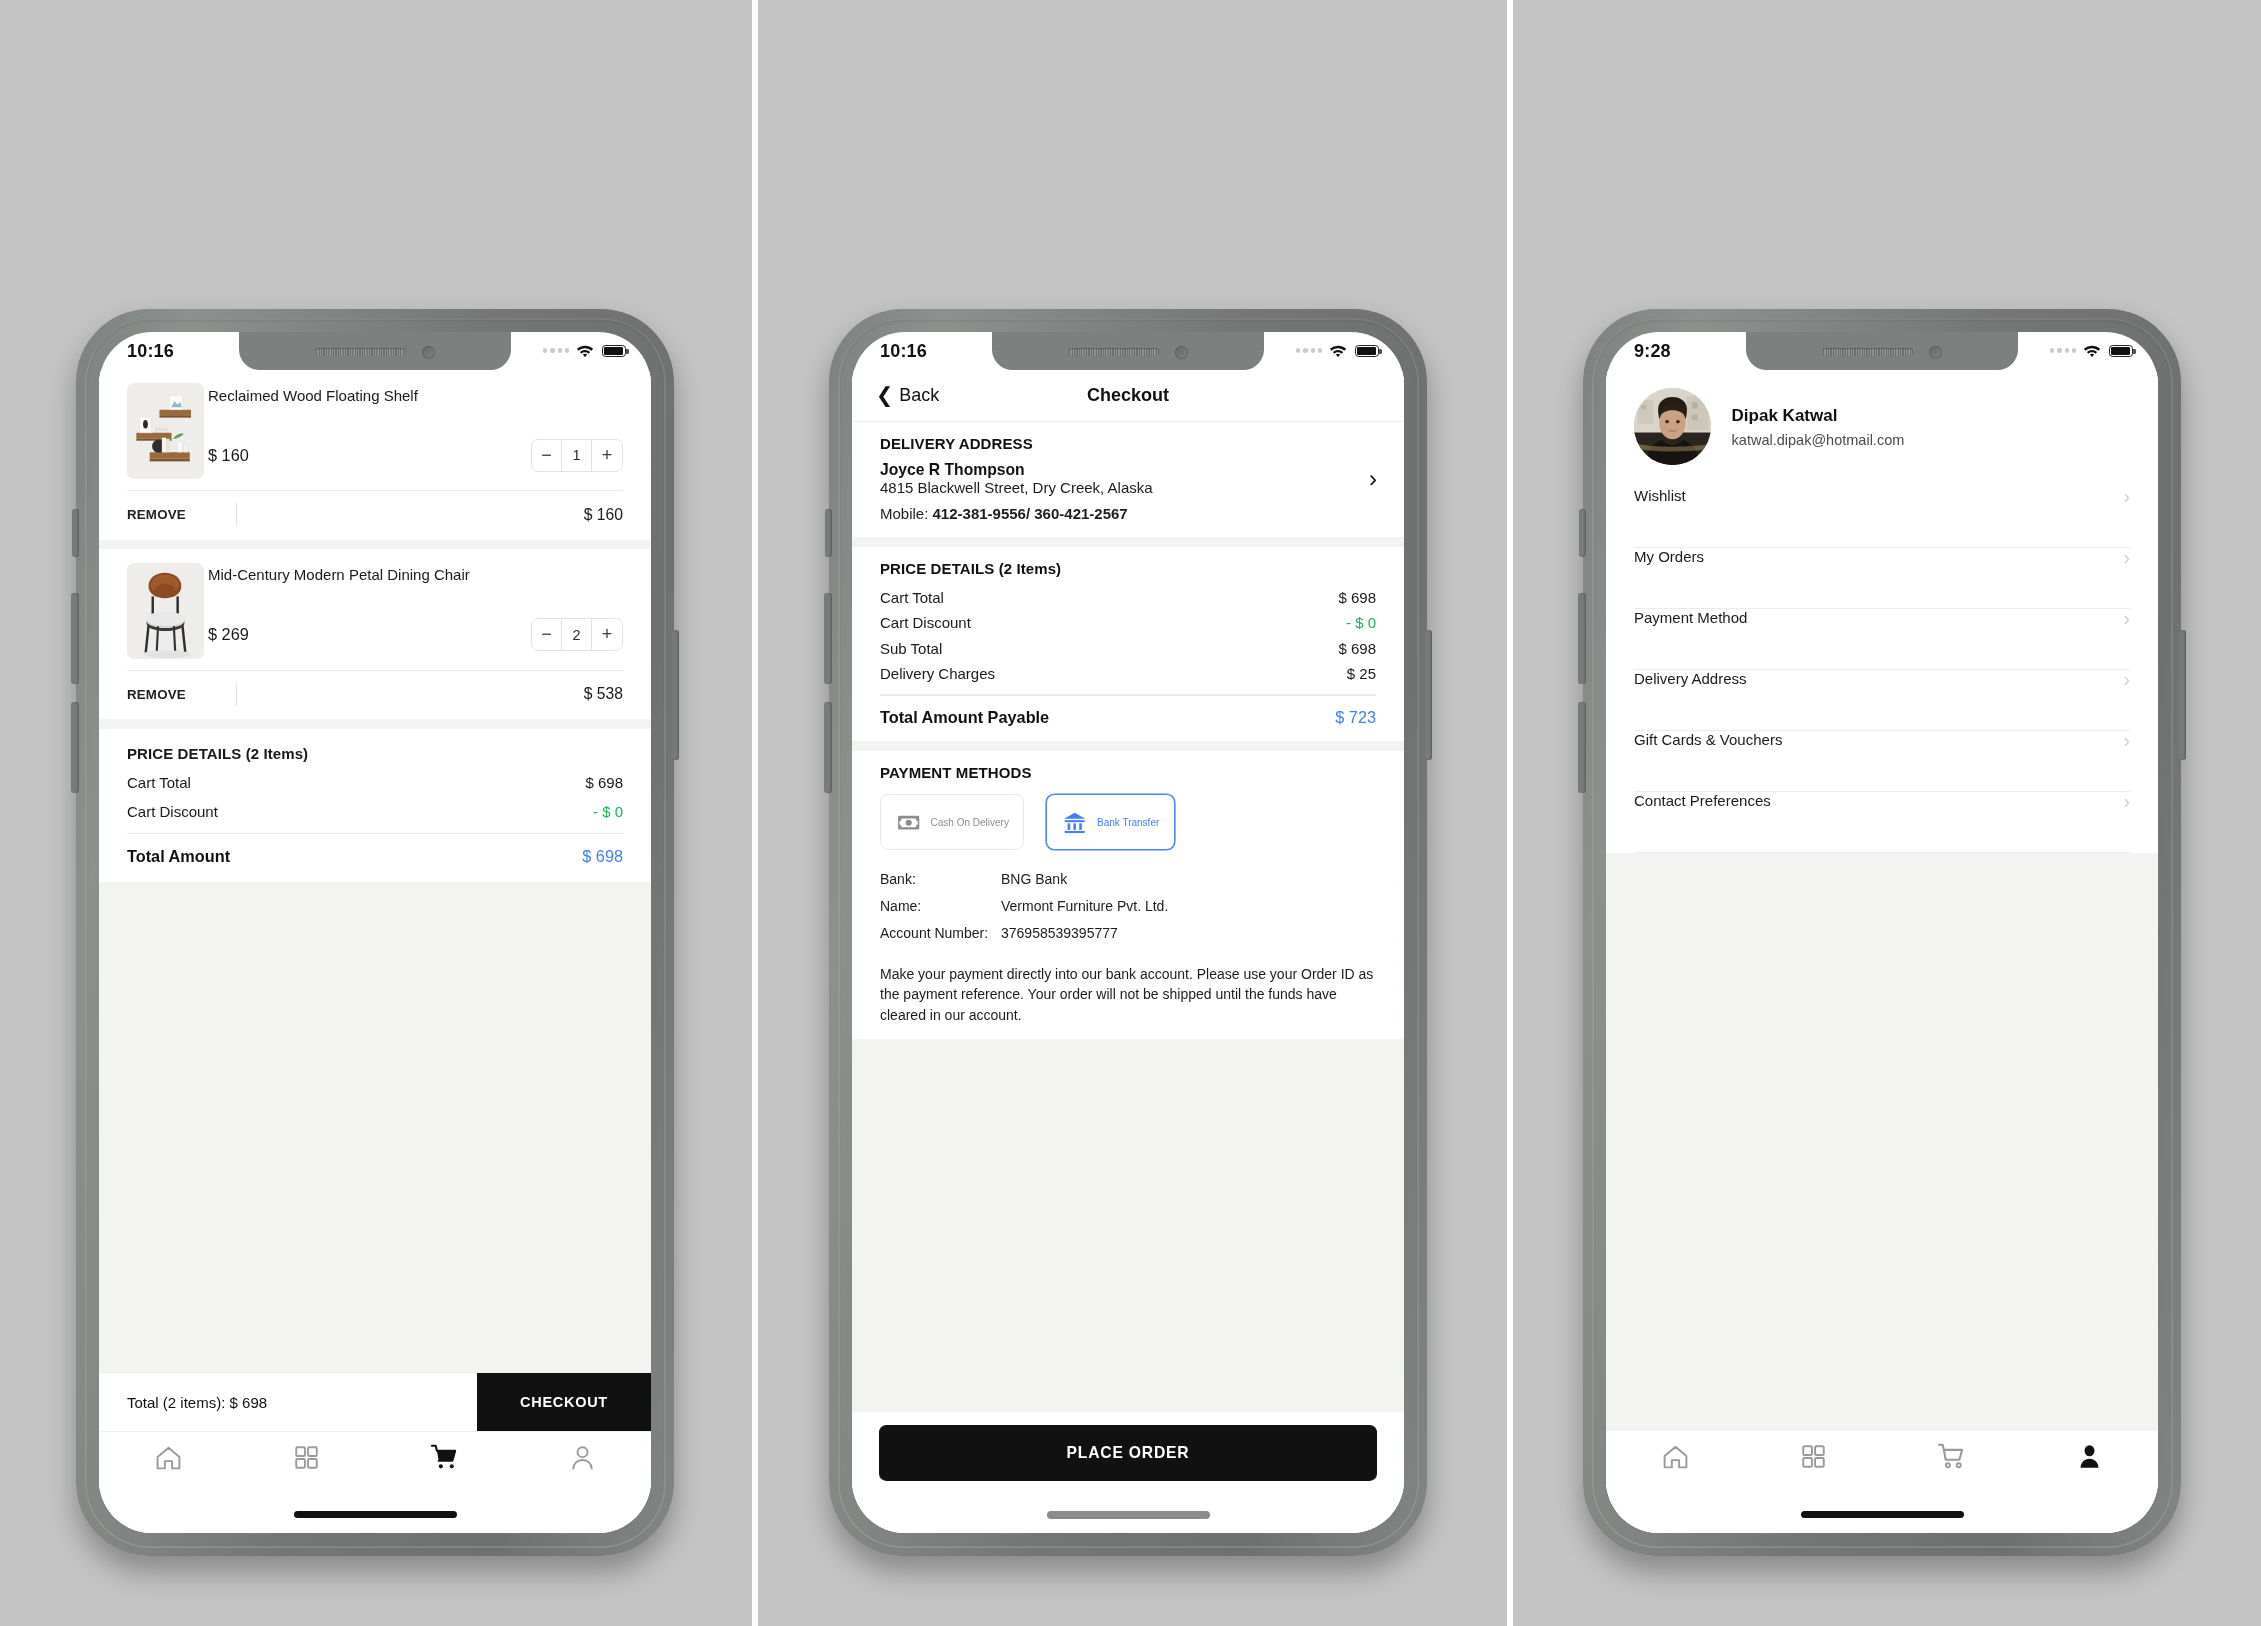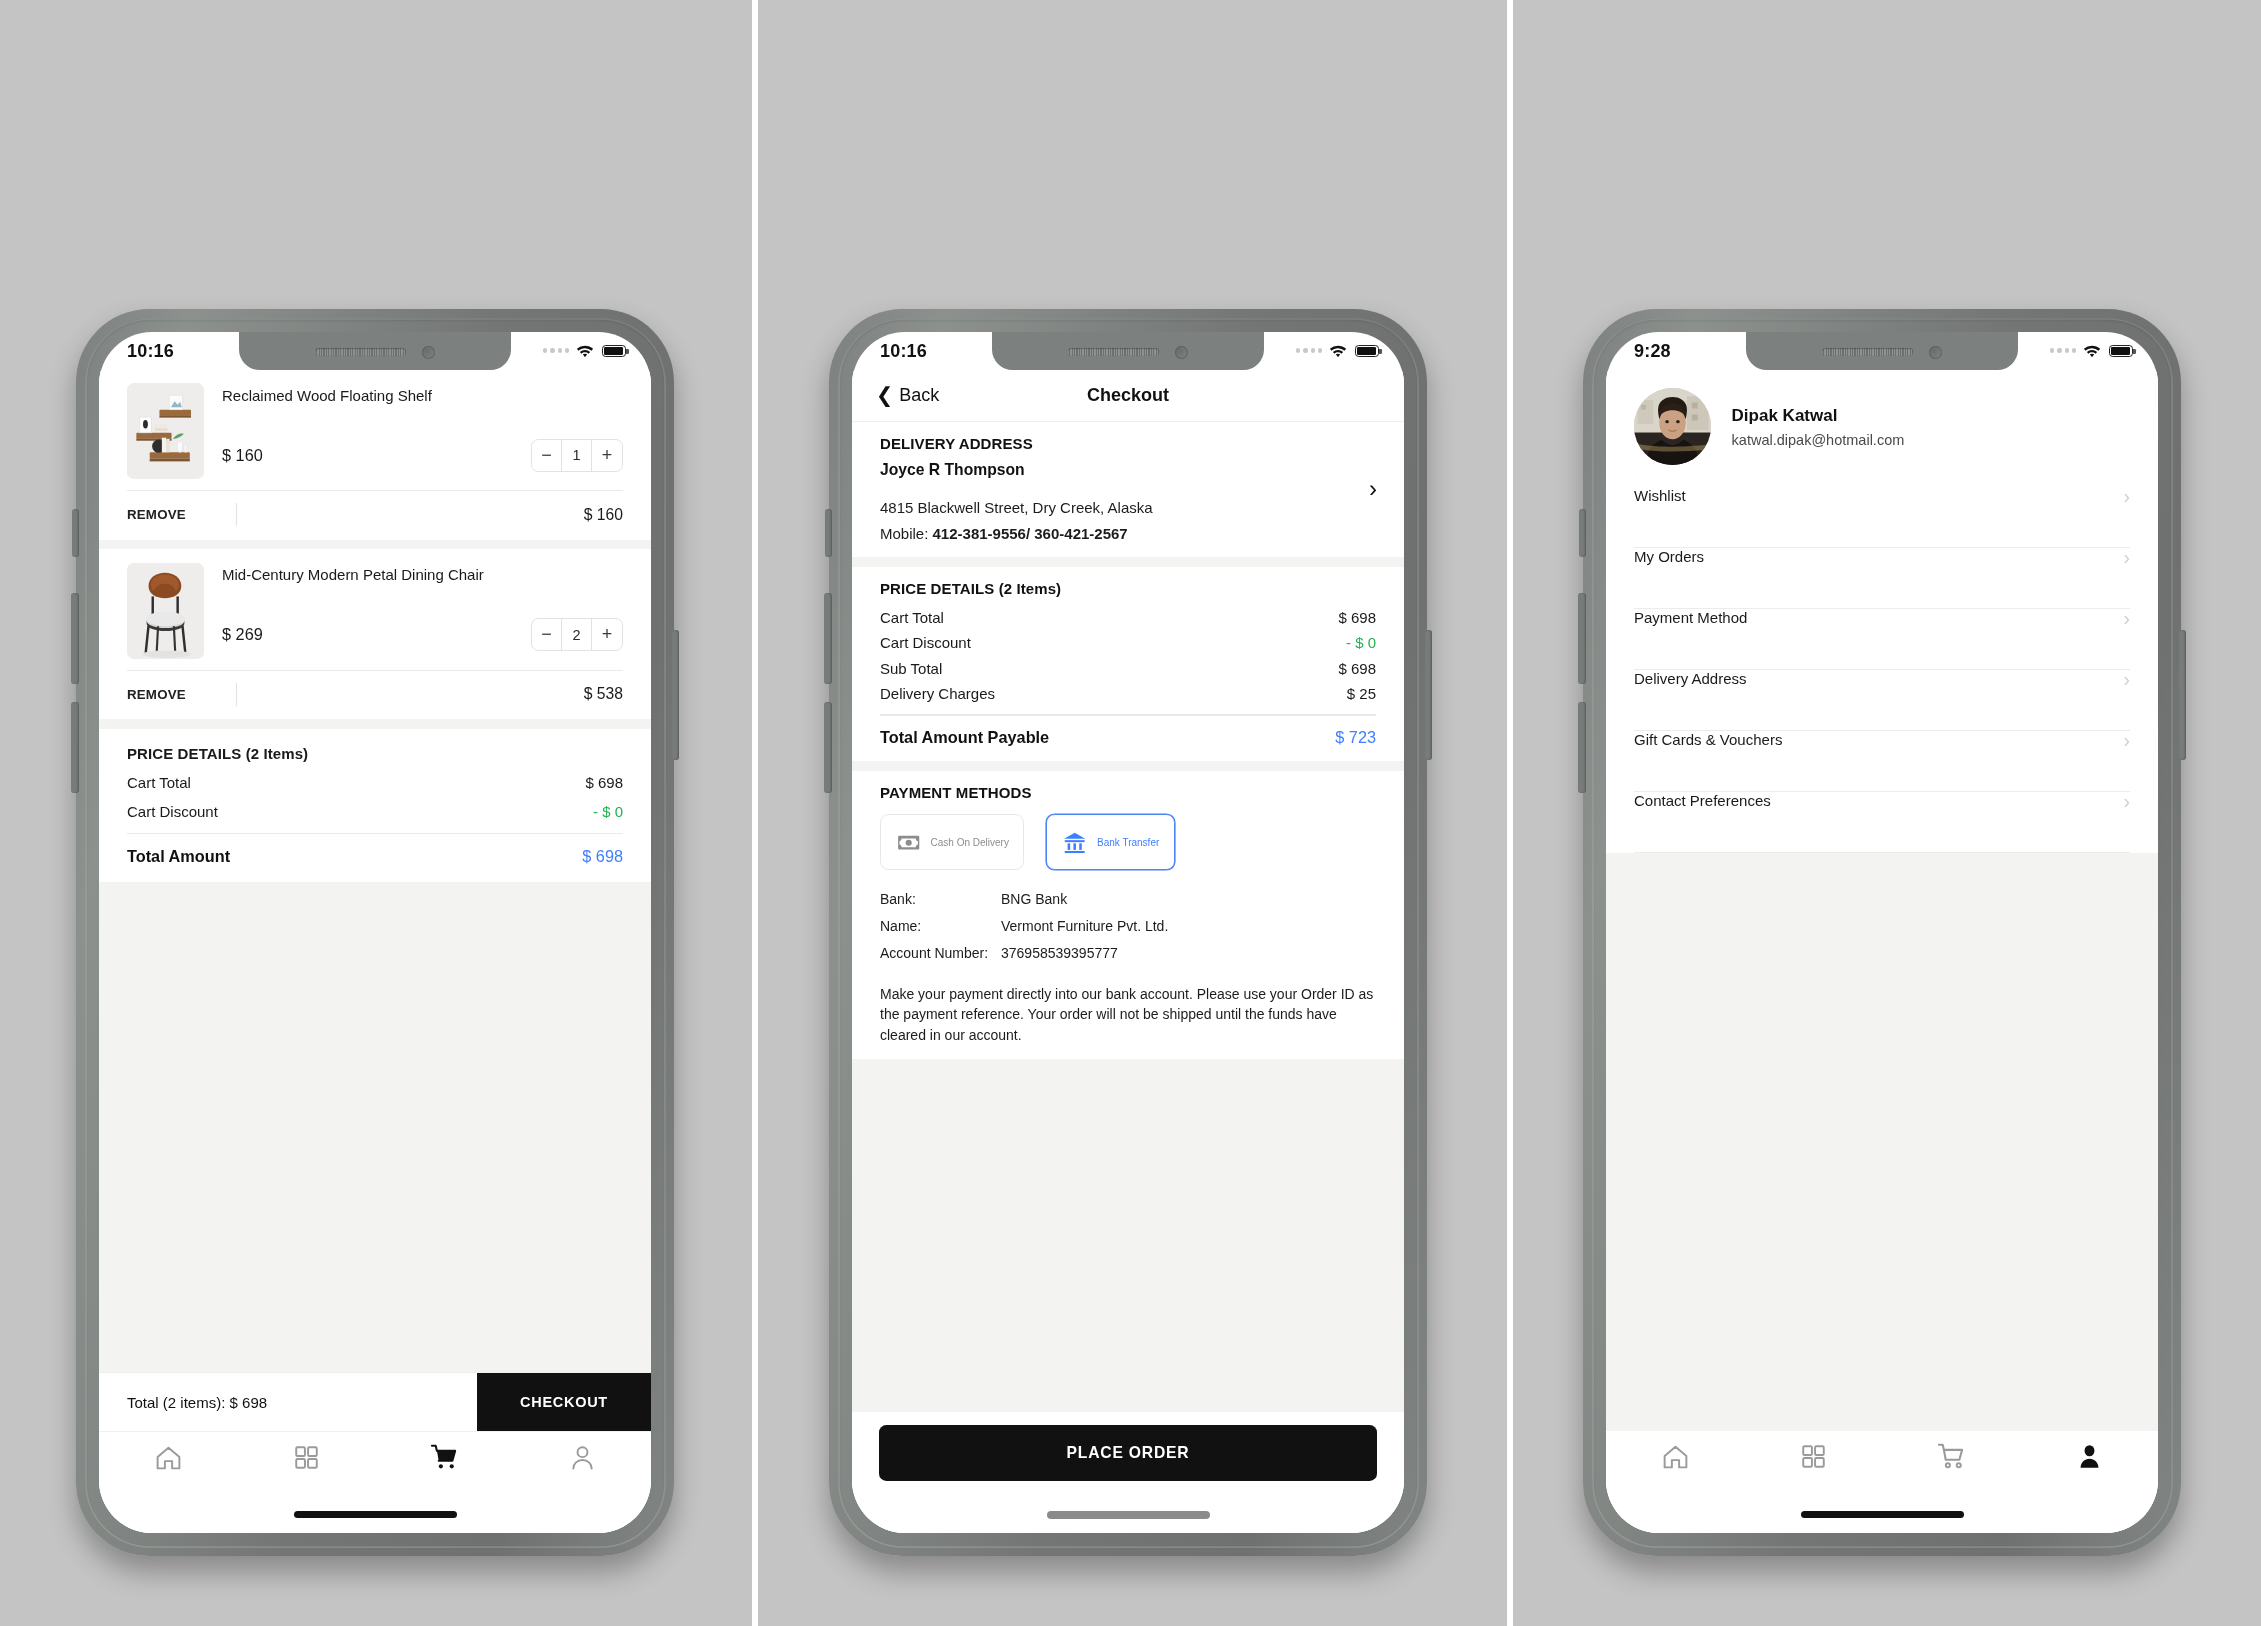--- a/index.html
+++ b/index.html
@@ -80,21 +80,21 @@
   .dots i { width: 4.2px; height: 4.2px; border-radius: 50%; background: #c9c9c9; display: block; }
   .wifi { width: 18px; height: 14.5px; }
   .batt { width: 24px; height: 12.7px; border: 1.8px solid #222; border-radius: 3.6px; position: relative; }
   .batt i { position: absolute; left: 1.2px; top: 1.2px; bottom: 1.2px; right: 1.2px; background: #111; border-radius: 1.2px; display: block; }
   .batt::after { content: ""; position: absolute; right: -4.2px; top: 3.6px; width: 2.4px; height: 4.8px; background: #555; border-radius: 0 1.2px 1.2px 0; }
 
   
   .content { flex: 1 1 auto; overflow: hidden; display: flex; flex-direction: column; background: #fff; }
 
   
-  .cart-item { background: #fff; padding: 13.3px 28px 0 28px; display: flex; gap: 18px; }
+  .cart-item { background: #fff; padding: 13.3px 28px 0 28px; display: flex; gap: 4px; }
   .thumb { width: 77px; height: 96px; border-radius: 7.3px; flex: 0 0 77px; overflow: hidden; position: relative; background: #efeeec; }
   .thumb svg { width: 100%; height: 100%; display: block; }
   .item-body { flex: 1 1 auto; display: flex; flex-direction: column; }
   .item-title { font-size: 15px; color: #1a1a1a; line-height: 1.25; padding-top: 3.6px; }
   .item-row2 { margin-top: auto; display: flex; align-items: center; justify-content: space-between; padding-bottom: 7.3px; }
   .item-price { font-size: 16.3px; color: #1a1a1a; }
   .stepper { display: flex; border: 1.2px solid #e2e2e2; border-radius: 7.3px; overflow: hidden; background: #fff; }
   .stepper span { width: 30px; height: 31.5px; display: flex; align-items: center; justify-content: center;
     font-size: 18px; color: #3b3b3b; border-right: 1.2px solid #e2e2e2; }
   .stepper span:last-child { border-right: none; }
@@ -137,21 +137,21 @@
   
   .navbar { height: 52px; flex: 0 0 52px; background: #fff; display: flex; align-items: center;
     position: relative; padding: 0 24px; border-bottom: 1.2px solid #eeeeee; }
   .back { display: flex; align-items: center; gap: 6px; font-size: 18px; color: #111; z-index: 2; }
   .back .chev { font-size: 20.6px; line-height: 1; font-weight: 400; }
   .navtitle { position: absolute; left: 0; right: 0; text-align: center; font-size: 18px; font-weight: 700; color: #111; }
 
   .sec { background: #fff; padding: 13.3px 28px 14.5px 28px; position: relative; }
   .sec-head { font-size: 15px; font-weight: 700; color: #111; letter-spacing: 0.1px; }
   .addr-name { font-size: 15.7px; font-weight: 700; color: #111; margin-top: 8.5px; }
-  .addr-line { font-size: 15px; color: #1c1c1c; margin-top: 20px; }
+  .addr-line { font-size: 15px; color: #1c1c1c; margin-top: 0; }
   .addr-mobile { font-size: 15px; color: #1c1c1c; margin-top: 9.7px; }
   .addr-mobile b { font-weight: 700; }
   .addr-chev { position: absolute; right: 27px; top: 50%; transform: translateY(-50%);
     font-size: 24px; color: #111; line-height: 1; }
 
   .ck-line { display: flex; justify-content: space-between; align-items: baseline; font-size: 15px; color: #1a1a1a; }
   .ck-line + .ck-line { margin-top: 8.5px; }
   .ck-line .val.green { color: #22b352; }
   .ck-sep { height: 1.2px; background: #e9e9e9; margin: 12px 0 0 0; }
   .ck-total { display: flex; justify-content: space-between; align-items: baseline; padding-top: 12px; font-size: 16.3px; }

